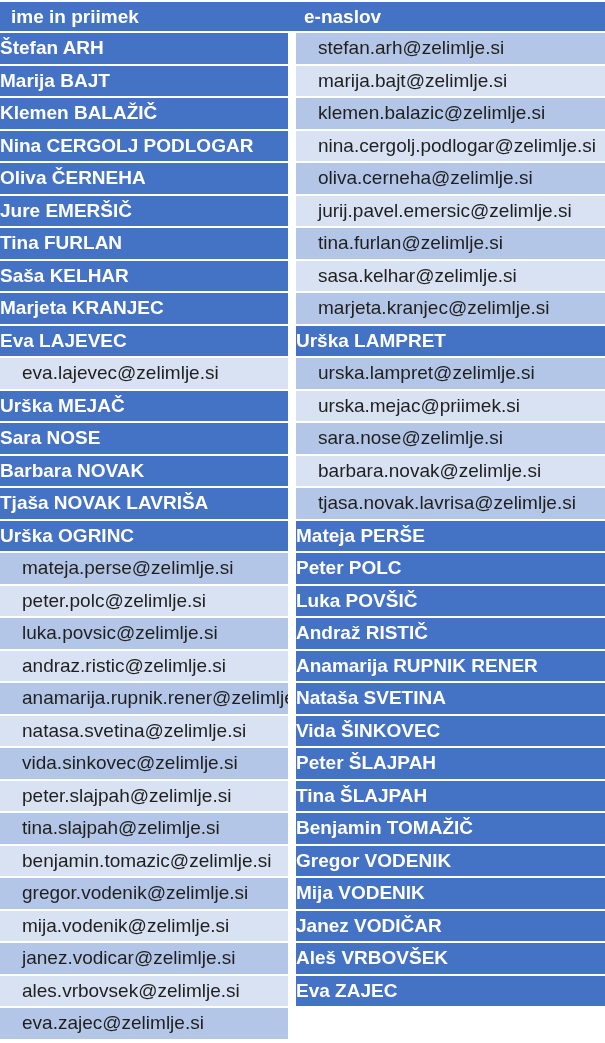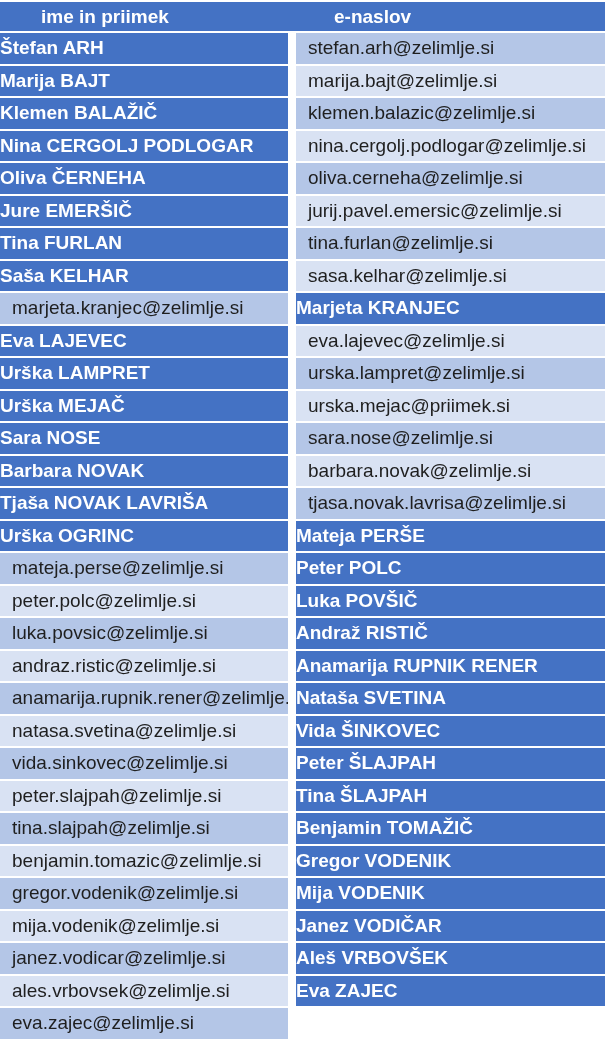--- a/index.html
+++ b/index.html
@@ -27,21 +27,20 @@
     padding-top: 2px;
     width: 605px;
   }
   .header-bar {
     grid-column: 1 / -1;
     display: grid;
     grid-template-columns: 288px 1fr;
     column-gap: 8px;
     height: 29px;
     background: var(--blue);
-    padding-left: 30px;
   }
   .header-cell {
     display: flex;
     align-items: center;
     color: var(--header-text);
     font-weight: bold;
     font-size: 19px;
     white-space: nowrap;
     overflow: hidden;
   }
@@ -55,21 +54,21 @@
     overflow: hidden;
     font-size: 19px;
   }
   .name-cell {
     background: var(--blue);
     color: var(--name-text);
     font-weight: bold;
   }
   .email-cell {
     color: var(--email-text);
-    padding-left: 12px;
+    padding-left: 22px;
   }
   .email-cell.shade-a { background: var(--band-a); }
   .email-cell.shade-b { background: var(--band-b); }
 </style>
 </head>
 <body>
 
 <div class="table">
   <div class="header-bar">
     <div class="header-cell name">ime in priimek</div>
@@ -93,27 +92,27 @@
 
   <div class="cell name-cell">Jure EMERŠIČ</div>
   <div class="cell email-cell shade-b">jurij.pavel.emersic@zelimlje.si</div>
 
   <div class="cell name-cell">Tina FURLAN</div>
   <div class="cell email-cell shade-a">tina.furlan@zelimlje.si</div>
 
   <div class="cell name-cell">Saša KELHAR</div>
   <div class="cell email-cell shade-b">sasa.kelhar@zelimlje.si</div>
 
+  <div class="cell name-cell">Marjeta KRANJEC</div>
   <div class="cell email-cell shade-a">marjeta.kranjec@zelimlje.si</div>
-  <div class="cell name-cell">Marjeta KRANJEC</div>
 
   <div class="cell name-cell">Eva LAJEVEC</div>
+  <div class="cell name-cell">Urška LAMPRET</div>
+
   <div class="cell email-cell shade-b">eva.lajevec@zelimlje.si</div>
-
-  <div class="cell name-cell">Urška LAMPRET</div>
   <div class="cell email-cell shade-a">urska.lampret@zelimlje.si</div>
 
   <div class="cell name-cell">Urška MEJAČ</div>
   <div class="cell email-cell shade-b">urska.mejac@priimek.si</div>
 
   <div class="cell name-cell">Sara NOSE</div>
   <div class="cell email-cell shade-a">sara.nose@zelimlje.si</div>
 
   <div class="cell name-cell">Barbara NOVAK</div>
   <div class="cell email-cell shade-b">barbara.novak@zelimlje.si</div>

